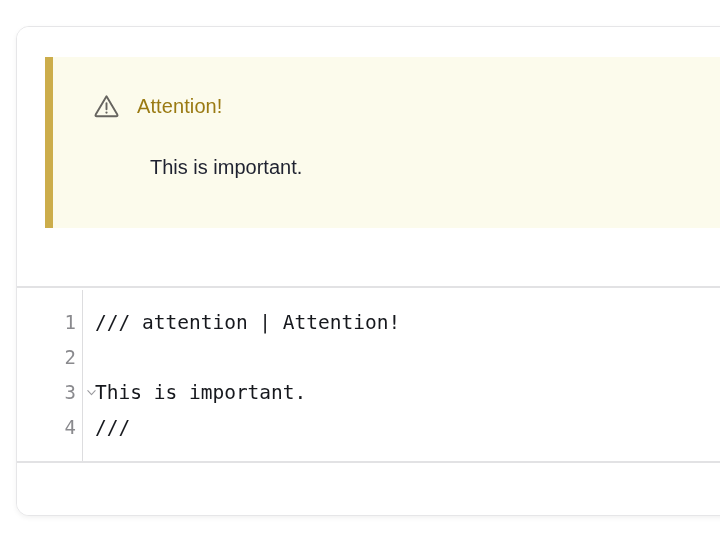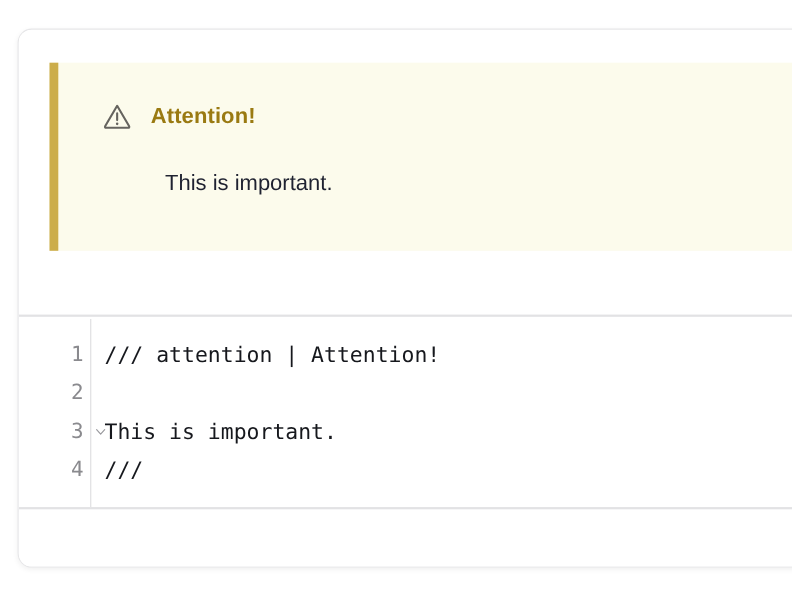--- a/index.html
+++ b/index.html
@@ -72,21 +72,21 @@
   #warning-icon {
     width: 27px;
     height: 26px;
     flex: 0 0 27px;
     display: block;
   }
 
   #callout-title {
     margin-left: 17px;
     font-size: 20px;
-    font-weight: bold;
+    font-weight: normal;
     color: #9a7a12;
     letter-spacing: 0.1px;
     white-space: nowrap;
   }
 
   #callout-text {
     position: absolute;
     left: 97px;
     top: 99px;
     font-size: 20px;

